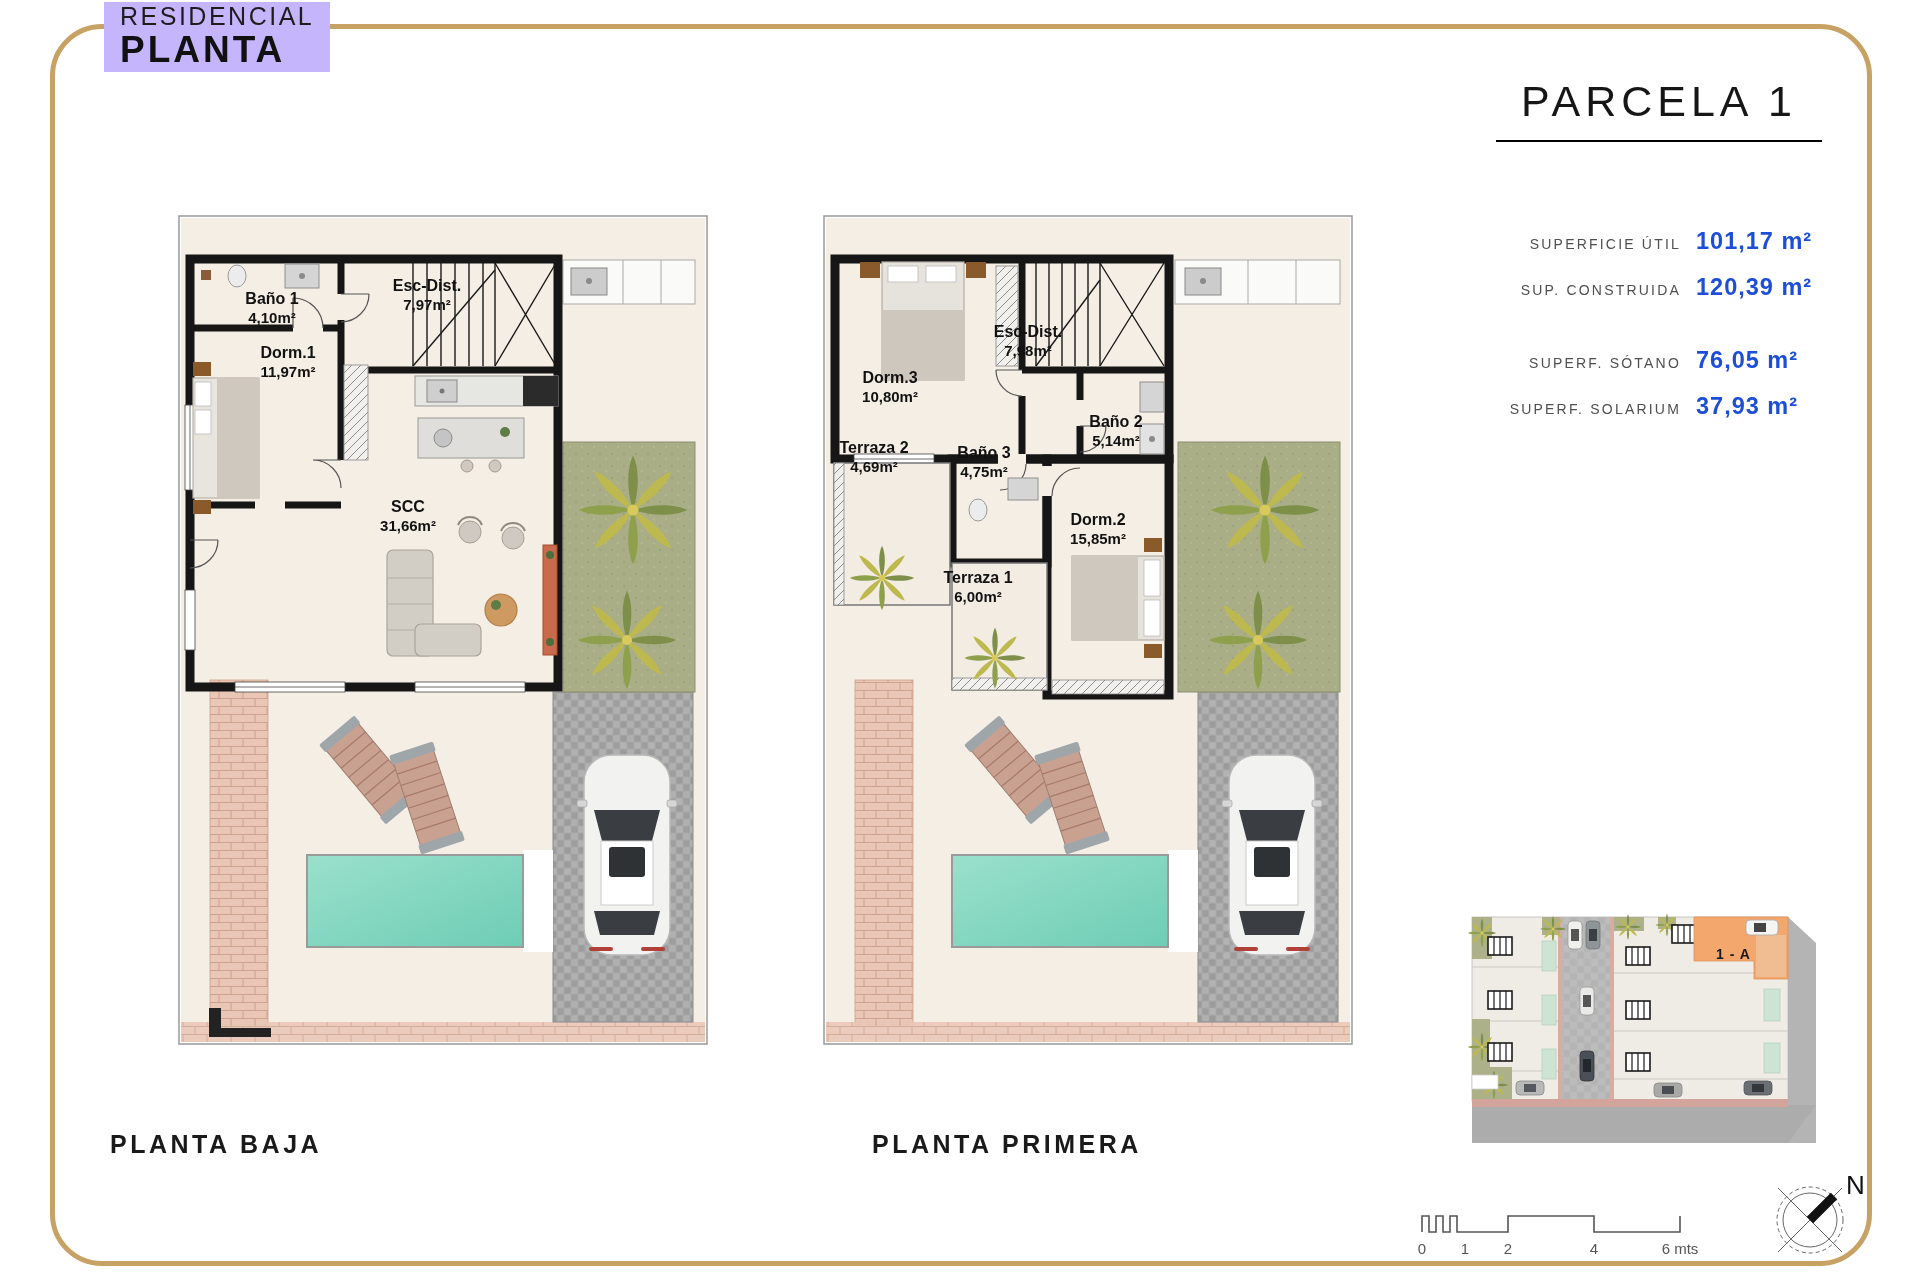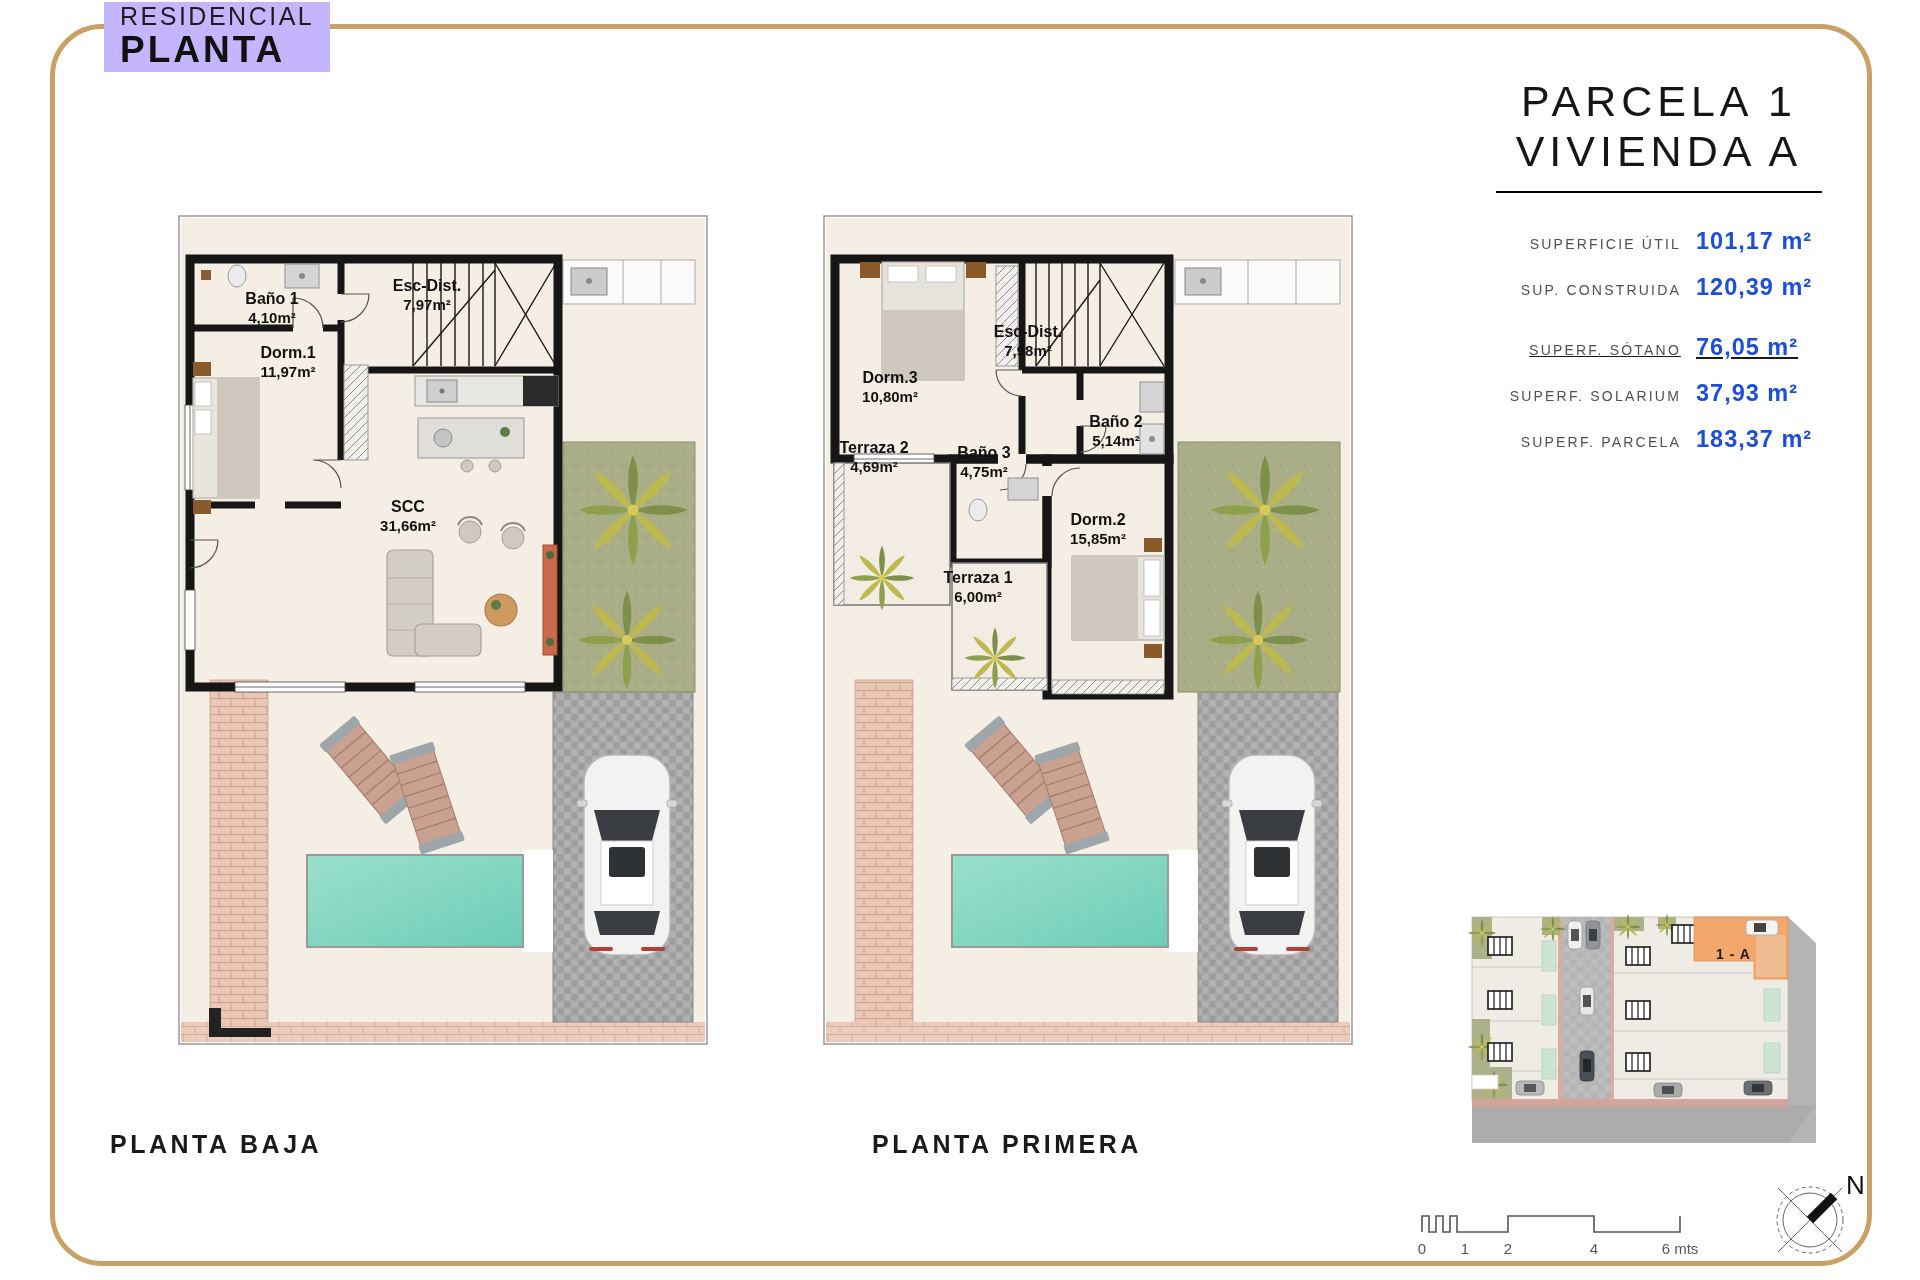--- a/index.html
+++ b/index.html
@@ -17,21 +17,21 @@
   .logo{left:104px;top:2px;background:#c4b5fd;padding:2px 16px 4px 16px;line-height:1;}
   .logo-line1{display:block;font-size:25px;letter-spacing:2.5px;font-weight:400;color:#1d1d1d;}
   .logo-line2{display:block;font-size:37px;letter-spacing:3px;font-weight:800;color:#111;margin-top:2px;}
   
   .title-block{left:1496px;top:76px;width:326px;text-align:center;
     border-bottom:2px solid #000000;padding-bottom:14px;}
   .title-line{display:block;font-size:43px;font-weight:500;letter-spacing:5px;line-height:1.17;color:#161616;}
   
   .specs{left:1448px;top:228px;width:372px;}
   .spec-row{display:flex;align-items:baseline;height:46px;}
-  .spec-row.gap{margin-top:14px;text-decoration:underline;}
+  .spec-row.gap{margin-top:27px;}
   .spec-label{flex:1;text-align:right;font-size:14px;letter-spacing:2.2px;color:#4f4f4f;}
   .spec-value{width:124px;margin-left:15px;text-align:left;font-size:23.5px;font-weight:700;letter-spacing:1px;color:#1d4ed8;}
   
   .caption{font-size:25px;font-weight:700;letter-spacing:3.5px;color:#1a1a1a;margin-top:24px;}
   
   .room-label{position:absolute;transform:translateX(-50%);text-align:center;white-space:nowrap;line-height:19px;}
   .room-name{display:block;font-size:16px;font-weight:700;color:#111;}
   .room-area{display:block;font-size:15px;font-weight:700;color:#111;}
   svg{display:block;}
   text{font-family:"Liberation Sans",sans-serif;}
@@ -41,43 +41,38 @@
 
 <div class="abs gold-frame"></div>
 
 <div class="abs logo">
   <span class="logo-line1">RESIDENCIAL</span>
   <span class="logo-line2">PLANTA</span>
 </div>
 
 <div class="abs title-block">
   <span class="title-line">PARCELA 1</span>
-  <span class="title-line">VIVIENDA A</span>
 </div>
 
 <div class="abs specs">
   <div class="spec-row">
     <span class="spec-label">SUPERFICIE ÚTIL</span>
     <span class="spec-value">101,17 m²</span>
   </div>
   <div class="spec-row">
     <span class="spec-label">SUP. CONSTRUIDA</span>
     <span class="spec-value">120,39 m²</span>
   </div>
   <div class="spec-row gap">
     <span class="spec-label">SUPERF. SÓTANO</span>
     <span class="spec-value">76,05 m²</span>
   </div>
   <div class="spec-row">
     <span class="spec-label">SUPERF. SOLARIUM</span>
     <span class="spec-value">37,93 m²</span>
-  </div>
-  <div class="spec-row">
-    <span class="spec-label">SUPERF. PARCELA</span>
-    <span class="spec-value">183,37 m²</span>
   </div>
 </div>
 
 <svg class="abs" style="left:165px;top:210px" width="555" height="850" viewBox="0 0 555 850">
   <defs>
     <pattern id="brickP" width="24" height="16" patternUnits="userSpaceOnUse">
       <rect width="24" height="16" fill="#e9c6b5"></rect>
       <path d="M0,0.5 H24 M0,8.5 H24 M6,0 V8 M18,8 V16" stroke="#cfa18e" stroke-width="1" fill="none"></path>
     </pattern>
     <pattern id="cobbleP" width="14" height="14" patternUnits="userSpaceOnUse">

